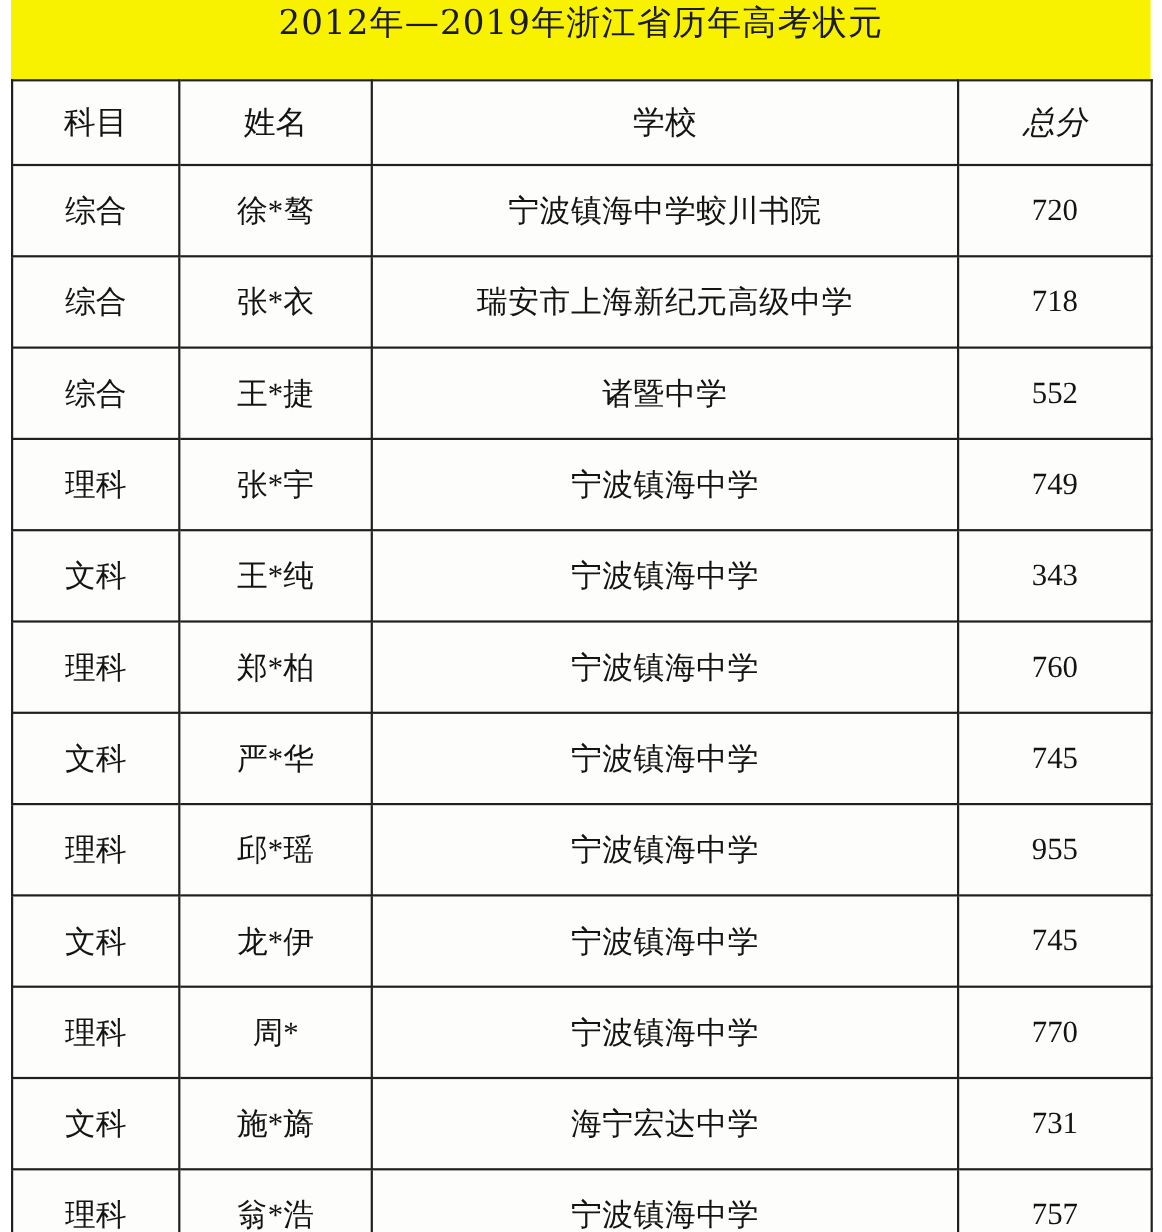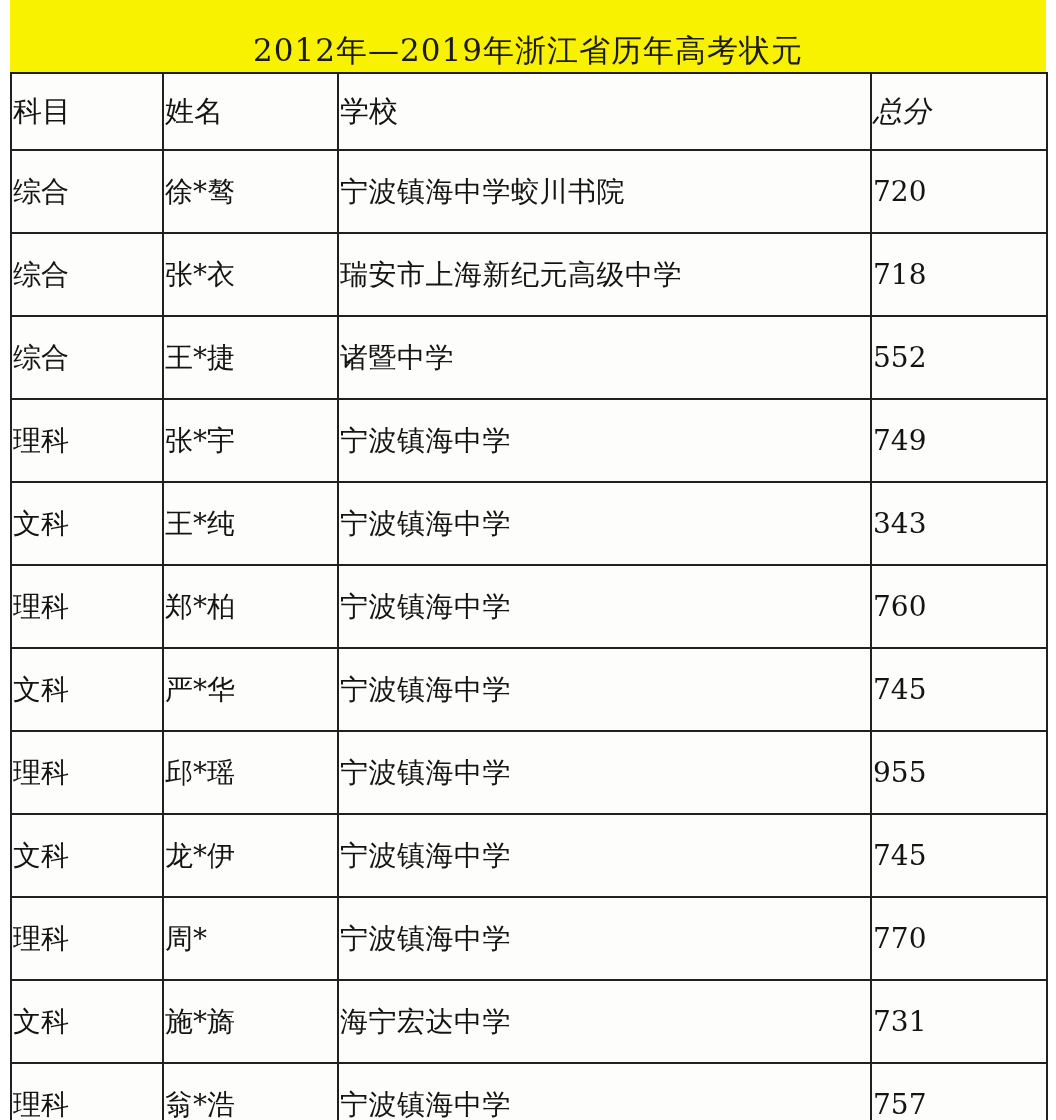--- a/index.html
+++ b/index.html
@@ -18,54 +18,55 @@
     height: 1120px;
     position: relative;
     background: #ffffff;
     box-sizing: border-box;
     padding: 0 10px 0 10px;
   }
   .title-bar {
     height: 72px;
     background: #f8f200;
     display: flex;
-    align-items: flex-end;
+    align-items: flex-start;
     justify-content: center;
     box-sizing: border-box;
   }
   .title-text {
     font-size: 31px;
     color: #1b1b1b;
     letter-spacing: 1px;
     font-family: "DejaVu Serif", "Liberation Serif", serif;
     font-weight: 500;
     white-space: nowrap;
   }
   table.main {
     width: 100%;
     border-collapse: collapse;
     table-layout: fixed;
   }
   table.main th, table.main td {
     border: 2px solid #202020;
-    text-align: left;
+    text-align: center;
     vertical-align: middle;
     color: #141414;
     background: #fdfdfb;
     font-family: "DejaVu Serif", "Liberation Serif", serif;
   }
   table.main th {
     height: 73px;
     font-size: 29px;
     font-weight: 500;
   }
   table.main td {
     height: 79px;
     font-size: 28px;
     font-weight: 500;
+    font-family: Liberation Serif, serif;
   }
   col.c-subject { width: 152px; }
   col.c-name    { width: 175px; }
   col.c-school  { width: 533px; }
   col.c-score   { width: 176px; }
 
   td.score, th.score {
     font-family: "Liberation Sans", "DejaVu Sans", sans-serif;
     font-size: 29px;
   }

